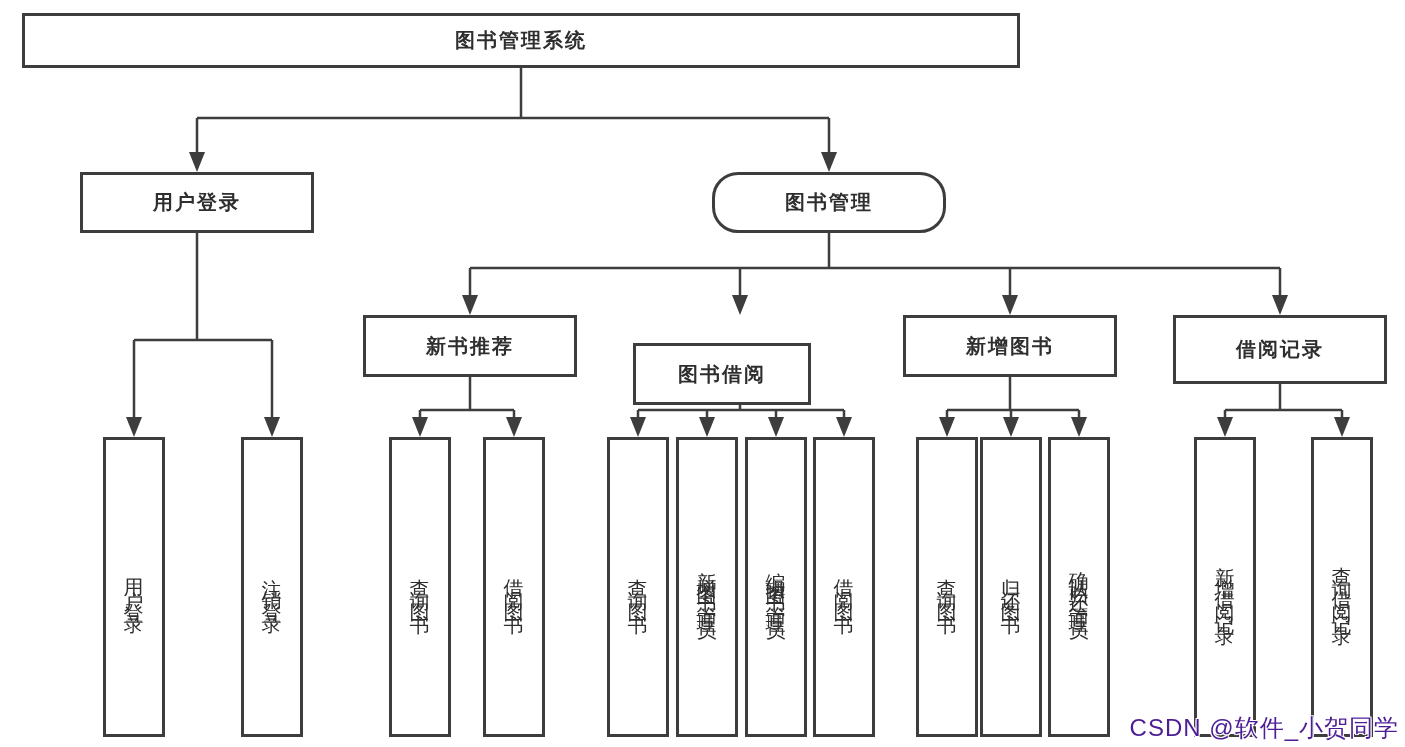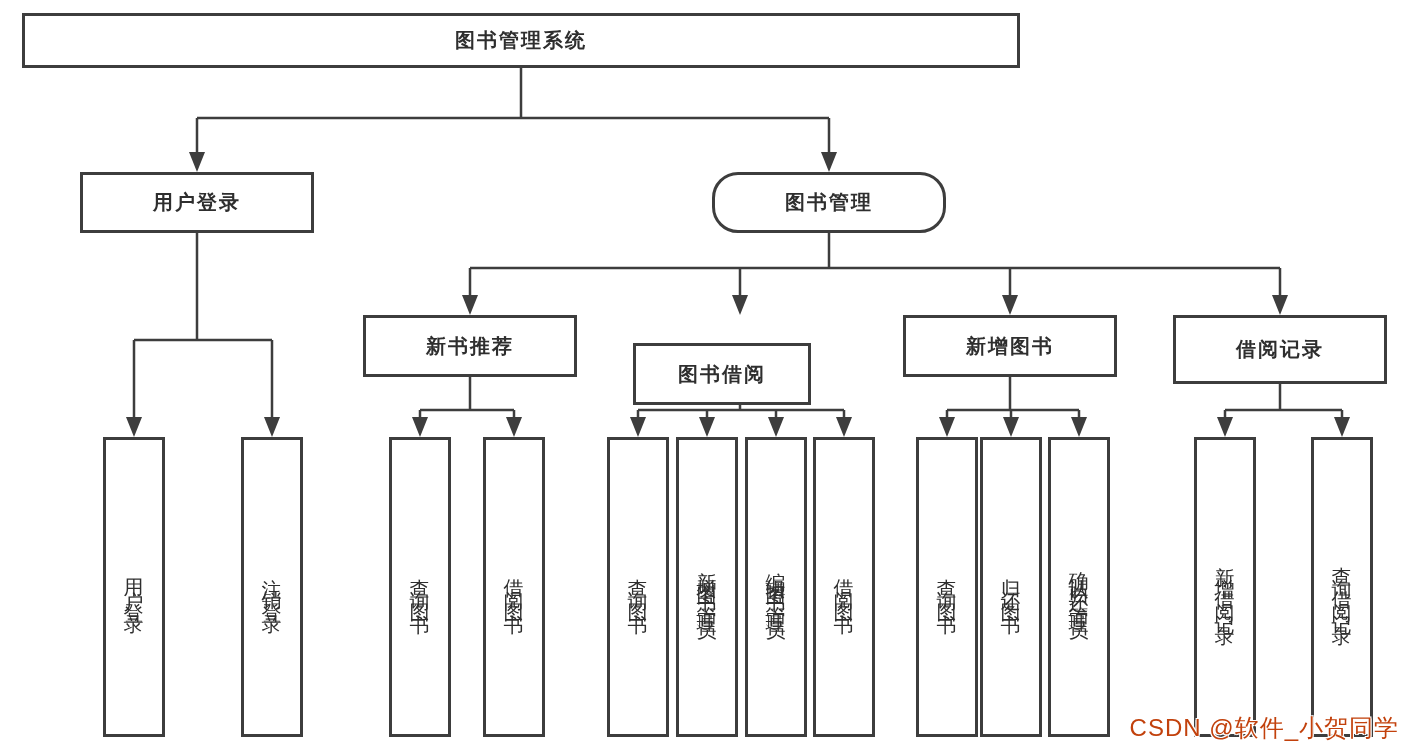--- a/index.html
+++ b/index.html
@@ -64,21 +64,21 @@
   .n-cb-confirm      { left: 1048px; }
   .n-br-add          { left: 1194px; }
   .n-br-query        { left: 1311px; }
   .watermark {
     position: absolute;
     right: 6px;
     top: 712px;
     z-index: 3;
     font-size: 24px;
     letter-spacing: 1px;
-    color: #c2410c;
+    color: #4c1d95;
     text-shadow: 1px 1px 0 #ffffff, -1px -1px 0 #ffffff, 1px -1px 0 #ffffff, -1px 1px 0 #ffffff;
     white-space: nowrap;
   }
 </style>
 </head>
 <body>
 
 <div class="stage">
 
   <svg class="edges" viewBox="0 0 1405 747" xmlns="http://www.w3.org/2000/svg">

